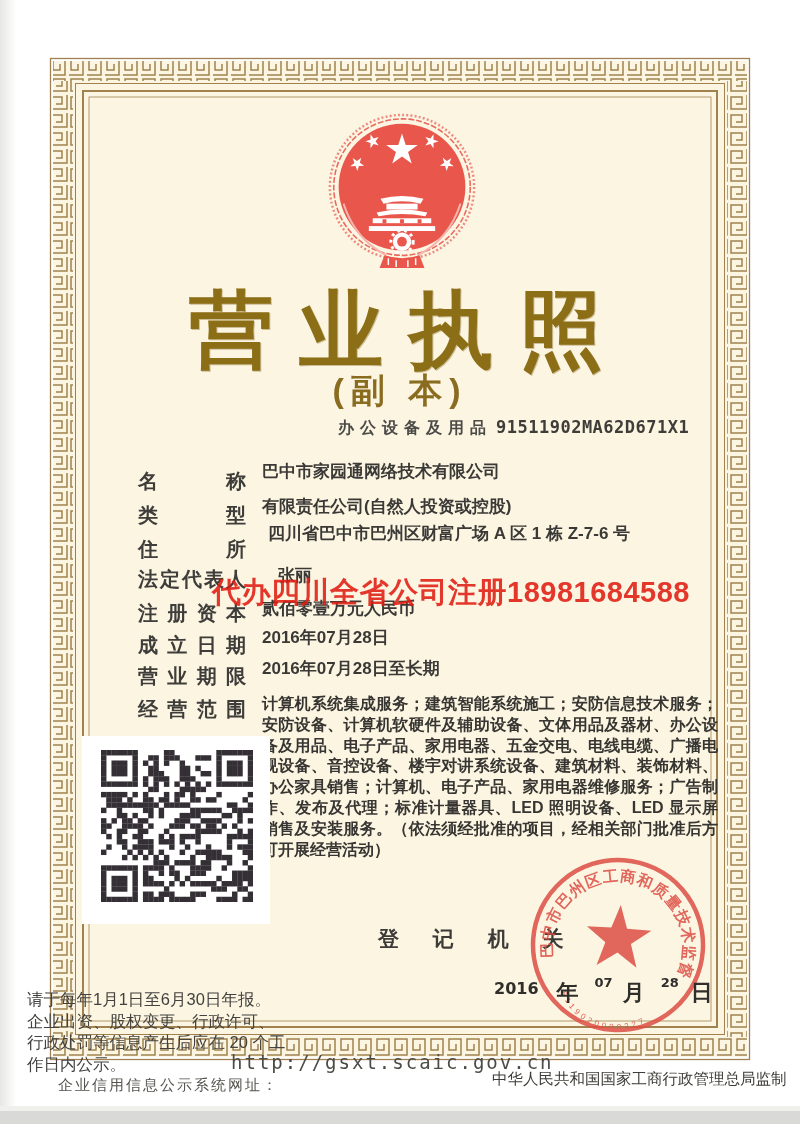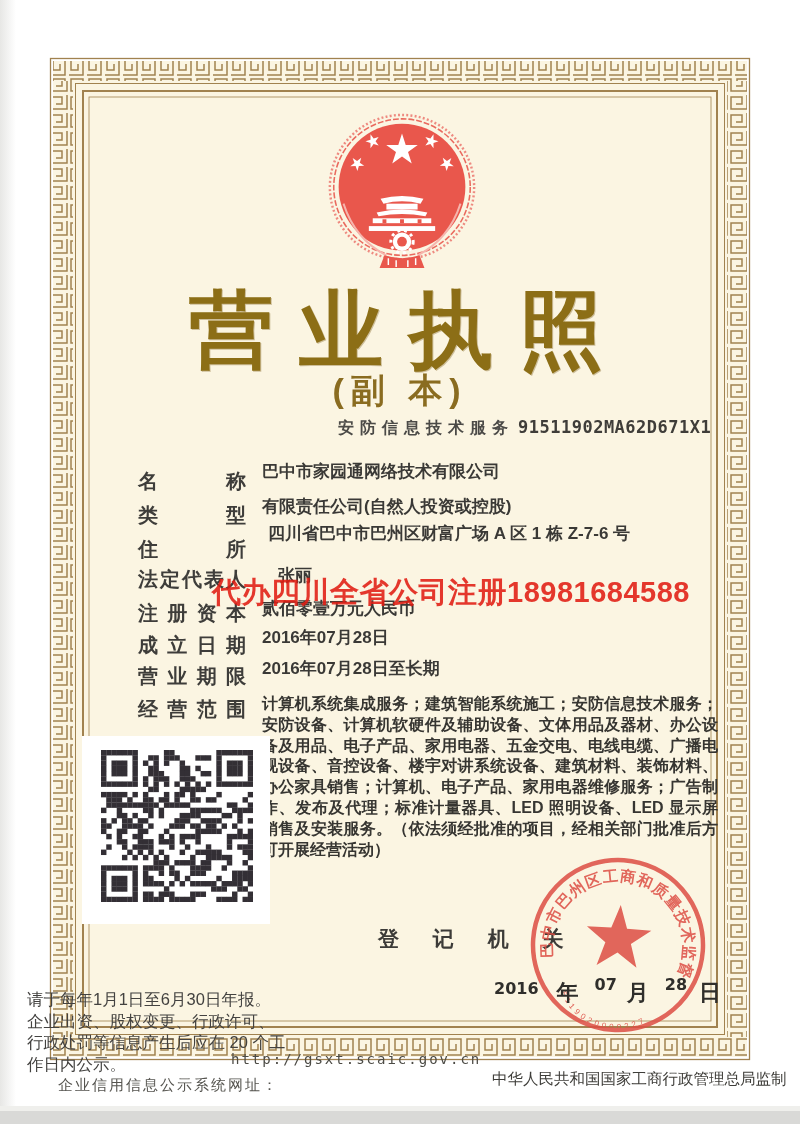--- a/index.html
+++ b/index.html
@@ -42,27 +42,27 @@
   .qr{position:absolute;left:101px;top:750px;width:152px;height:152px;}
   
   .registry{position:absolute;left:378px;top:925px;font-size:21px;font-weight:600;color:#3c3b38;
             letter-spacing:14px;white-space:nowrap;}
   .seal{position:absolute;left:528px;top:855px;width:180px;height:180px;opacity:.86;
         transform:rotate(4deg);}
   .dateline{position:absolute;left:494px;top:974px;display:flex;align-items:flex-start;
             color:#2f2e2b;white-space:nowrap;}
   .dateline .num{font-size:16px;font-weight:700;font-family:"DejaVu Sans",sans-serif;text-align:center;}
   .dateline .y{transform:translateY(5px);}
-  .dateline .sm{font-size:16px;transform:translateY(1px);}
+  .dateline .sm{font-size:13px;transform:translateY(1px);}
   .dateline .unit{font-size:22px;font-weight:700;transform:translateY(4px);}
   .g18{margin-left:18px;} .g16{margin-left:16px;} .g12{margin-left:12px;} .g10{margin-left:10px;}
   
   .notice{position:absolute;left:27px;top:989px;font-size:16.5px;line-height:21.5px;
           color:#434240;font-weight:500;}
-  .weburl{position:absolute;left:231px;top:1051px;font-size:14px;letter-spacing:2px;color:#4c4b45;
+  .weburl{position:absolute;left:231px;top:1051px;font-size:19px;letter-spacing:2px;color:#4c4b45;
           font-family:"DejaVu Sans Mono","Liberation Mono",monospace;}
   .weblabel{position:absolute;left:58px;top:1076px;font-size:15px;letter-spacing:2px;color:#55544f;}
   .issuer{position:absolute;left:492px;top:1069px;font-size:15.5px;color:#3e3d39;font-weight:500;}
 </style>
 </head>
 <body>
 
 <div class="page">
 
   <div class="cert-bg"></div>
@@ -112,21 +112,21 @@
     <circle cx="80" cy="134" r="5" fill="#e9574c"></circle>
     <circle cx="80" cy="134" r="11.5" fill="none" stroke="#ffffff" stroke-width="3" stroke-dasharray="3 4"></circle>
     <path d="M62 148 L57 161 H103 L98 148 Q80 154 62 148 Z" fill="#e9574c"></path>
     <path d="M66 151 V158 M74 153 V160 M86 153 V160 M94 151 V158" stroke="#ffffff" stroke-width="1.5"></path>
   </svg>
 
   <div class="title">营业执照</div>
   <div class="subtitle">(副 本)</div>
 
   <div class="credit">
-    <span class="lbl">安防信息技术服务</span>
+    <span class="lbl">办公设备及用品</span>
     <span class="code">91511902MA62D671X1</span>
   </div>
 
   <div class="flabel" style="top:468px">名称</div>
   <div class="fvalue" style="top:460px">巴中市家园通网络技术有限公司</div>
 
   <div class="flabel" style="top:502px">类型</div>
   <div class="fvalue" style="top:495px">有限责任公司(自然人投资或控股)</div>
 
   <div class="flabel" style="top:536px">住所</div>

